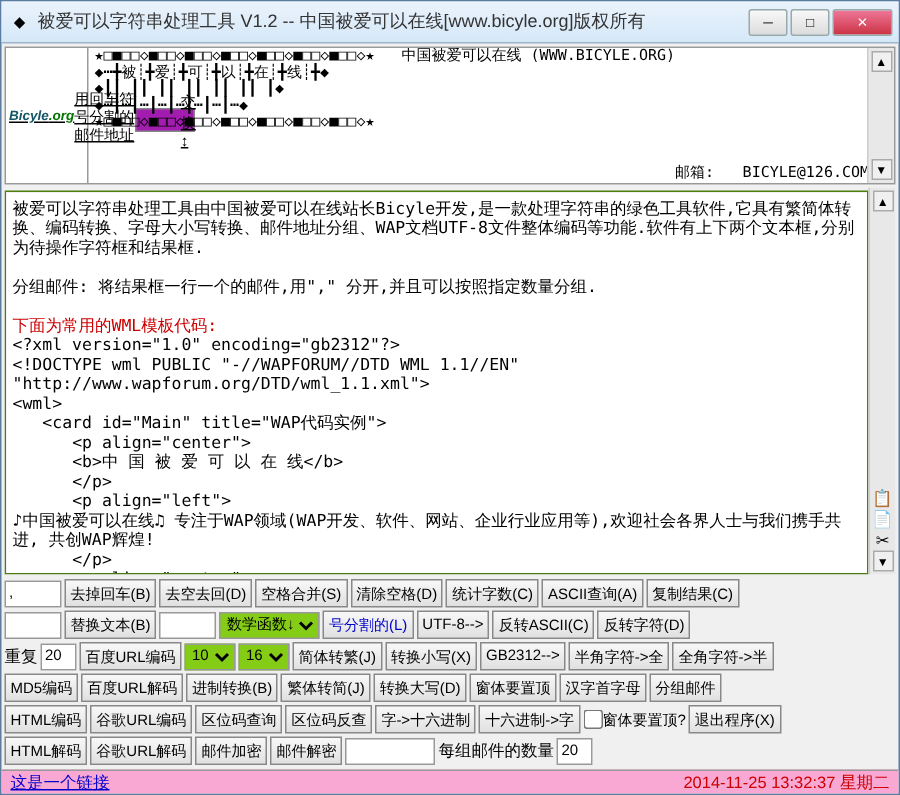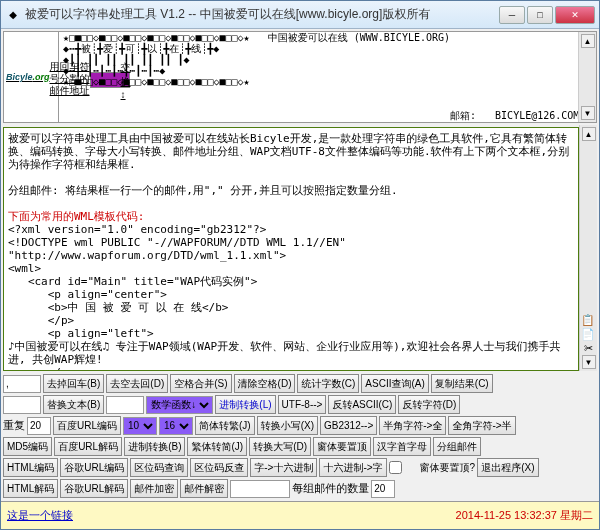--- a/index.html
+++ b/index.html
@@ -25,25 +25,25 @@
 .icn { width:14px; height:14px; display:inline-flex; align-items:center; justify-content:center; font-size:11px; cursor:pointer; }
 .texta { flex:1; border:1px solid #4d7c0f; background:#fff; margin-top:2px; padding:4px; font-size:11px; line-height:13px; overflow:auto; white-space:pre-wrap; font-family:"SimSun",monospace; }
 .texta .red { color:#c00; }
 .toolbar { margin-top:2px; }
 .row { display:flex; gap:2px; padding:1px 0; align-items:center; }
 .inp { height:18px; border:1px solid #999; background:#fff; font-size:10px; padding:0 2px; }
 .inp.w40 { width:38px; }
 .inp.w26 { width:24px; }
 .btn { height:19px; padding:0 3px; border:1px solid #888; background:linear-gradient(#f8f8f8,#e0e0e0); font-size:10px; cursor:pointer; white-space:nowrap; display:flex; align-items:center; }
 .btn.blue { color:#00c; }
-.sel { height:18px; border:1px solid #999; background:#8b5cf6; font-size:10px; }
-.chk { display:flex; align-items:center; font-size:10px; gap:18px; }
+.sel { height:18px; border:1px solid #999; background:#84cc16; font-size:10px; }
+.chk { display:flex; align-items:center; font-size:10px; gap:0; }
 .sb { width:18px; background:#e8e8e8; border-left:1px solid #ccc; display:flex; flex-direction:column; align-items:center; justify-content:space-between; padding:2px 0; }
 .sbbtn { width:14px; height:14px; border:1px solid #aaa; background:#f0f0f0; font-size:8px; display:flex; align-items:center; justify-content:center; }
-.status { height:28px; border-top:1px solid #999; display:flex; align-items:center; padding:0 6px; font-size:11px; background:#fef9c3; }
+.status { height:16px; border-top:1px solid #999; display:flex; align-items:center; padding:0 6px; font-size:11px; background:#f9a8d4; }
 .status .lnk { color:#00c; text-decoration:underline; cursor:pointer; }
 .status .dt { color:#c00; margin-left:auto; }
 </style>
 </head>
 <body>
 
 <div class="window">
  <div class="titlebar">
   <span class="icon">◆</span>
   <span class="title">被爱可以字符串处理工具 V1.2 -- 中国被爱可以在线[www.bicyle.org]版权所有</span>
@@ -128,21 +128,21 @@
     <div class="btn">清除空格(D)</div>
     <div class="btn">统计字数(C)</div>
     <div class="btn">ASCII查询(A)</div>
     <div class="btn">复制结果(C)</div>
    </div>
    <div class="row">
     <input class="inp w40" style="">
     <div class="btn">替换文本(B)</div>
     <input class="inp w40" style="">
     <select class="sel"><option>数学函数↓</option></select>
-    <div class="btn blue">进制转换(L)</div>
+    <div class="btn blue">号分割的(L)</div>
     <div class="btn">UTF-8--&gt;</div>
     <div class="btn">反转ASCII(C)</div>
     <div class="btn">反转字符(D)</div>
    </div>
    <div class="row">
     <span>重复</span>
     <input class="inp w26" value="20" style="">
     <div class="btn">百度URL编码</div>
     <select class="sel"><option>10</option></select>
     <select class="sel"><option>16</option></select>

